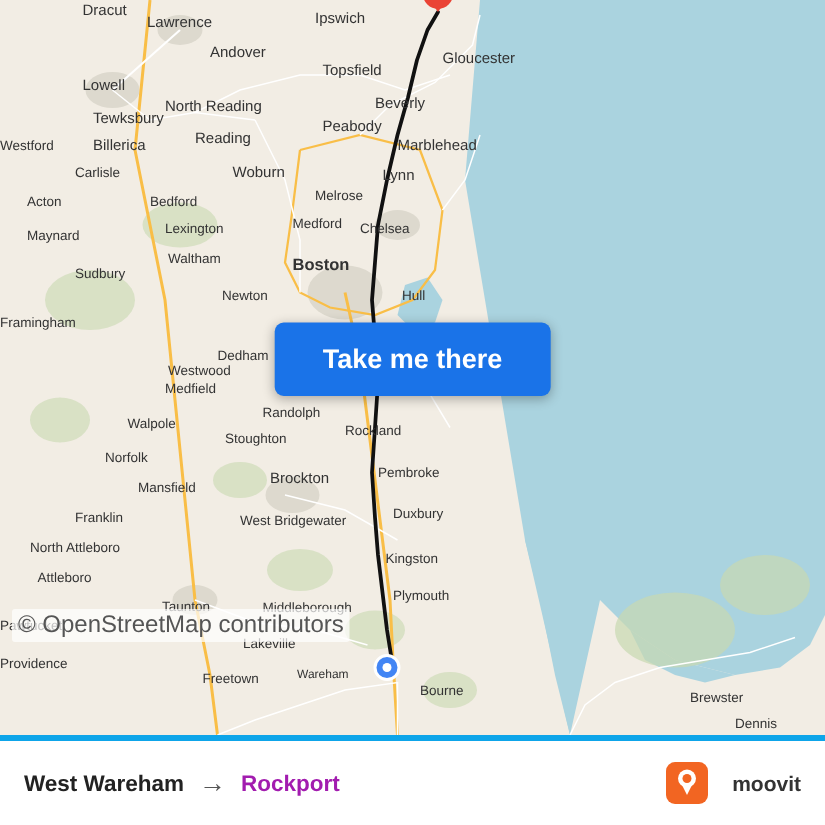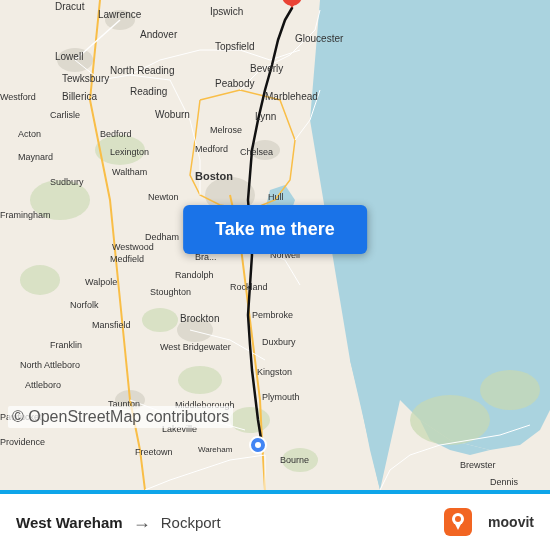--- a/index.html
+++ b/index.html
@@ -20,21 +20,21 @@
       background-color: #84cc16;
     }
 
     #map-svg {
       width: 100%;
       height: 100%;
     }
 
     #take-me-there-btn {
       position: absolute;
-      top: 205px;
+      top: 215px;
       left: 50%;
       transform: translateX(-50%);
       background-color: #1a73e8;
       color: white;
       border: none;
       border-radius: 6px;
       padding: 14px 32px;
       font-size: 18px;
       font-weight: bold;
       cursor: pointer;
@@ -67,22 +67,22 @@
       color: #222;
     }
 
     #arrow-icon {
       font-size: 18px;
       color: #555;
     }
 
     #destination-label {
       font-size: 15px;
-      font-weight: 400;
-      color: #404040;
+      font-weight: 700;
+      color: #a21caf;
     }
 
     #moovit-logo {
       display: flex;
       align-items: center;
       gap: 16px;
     }
 
     #moovit-icon {
       width: 28px;

